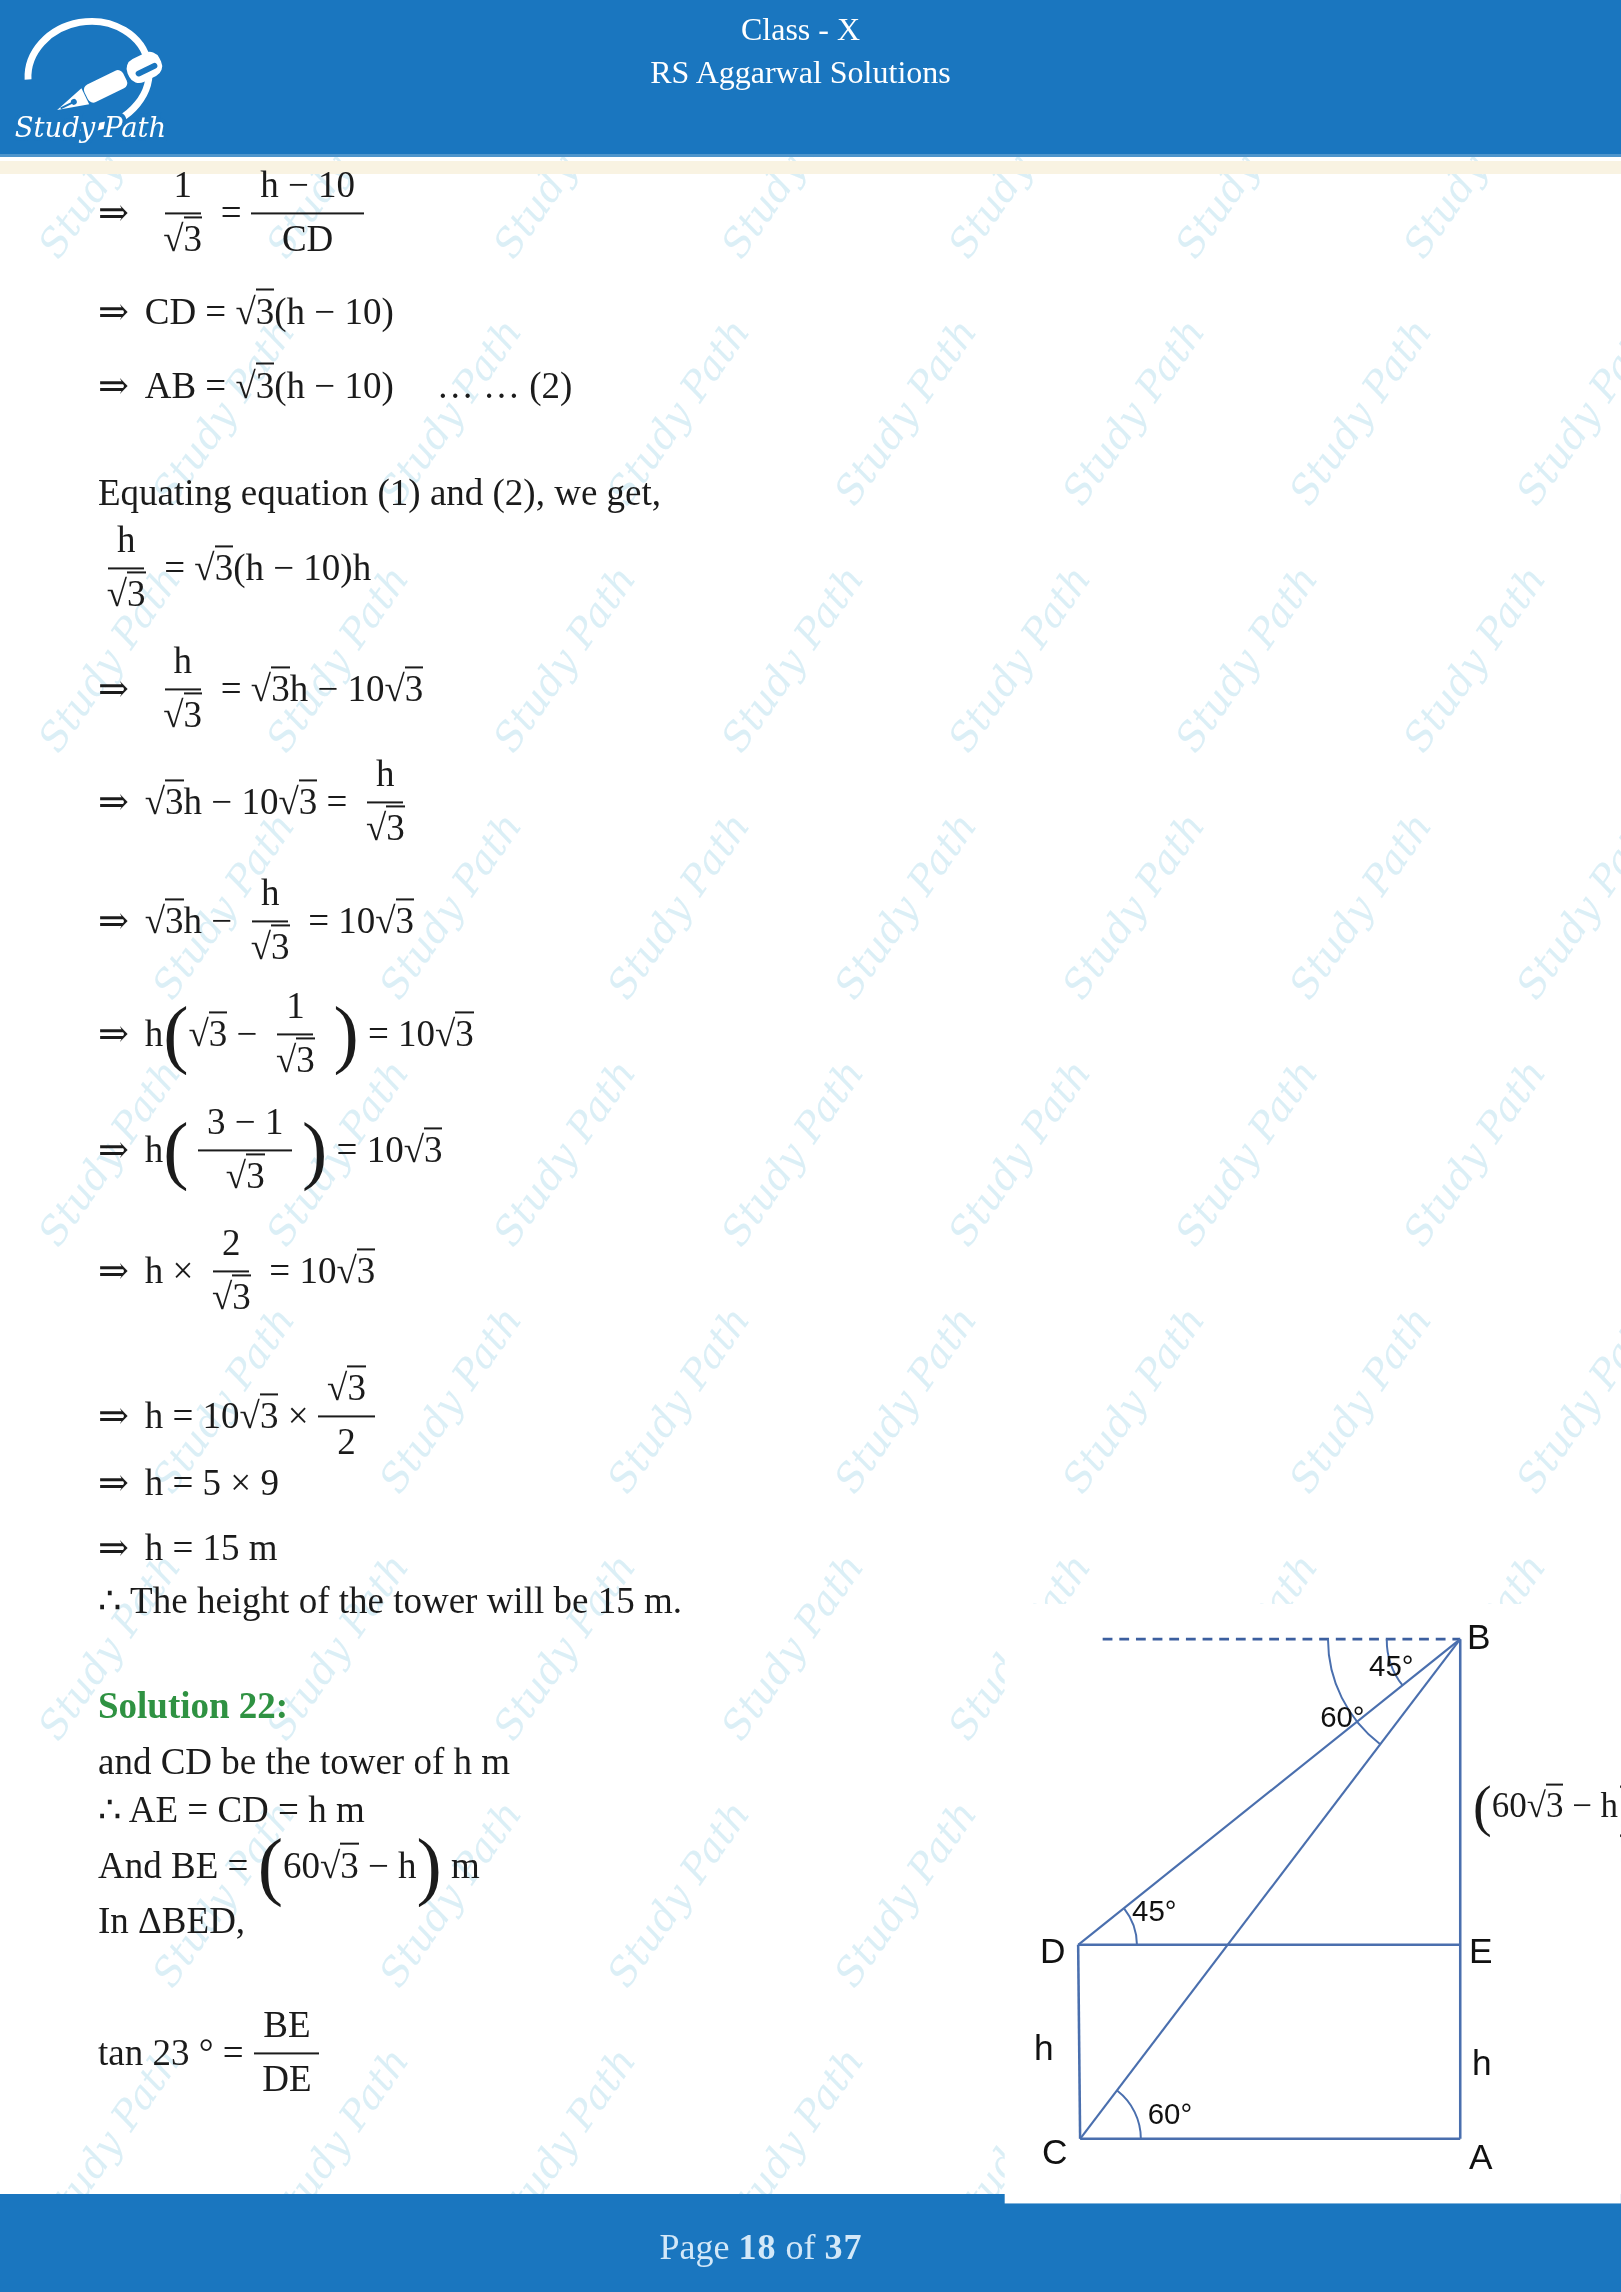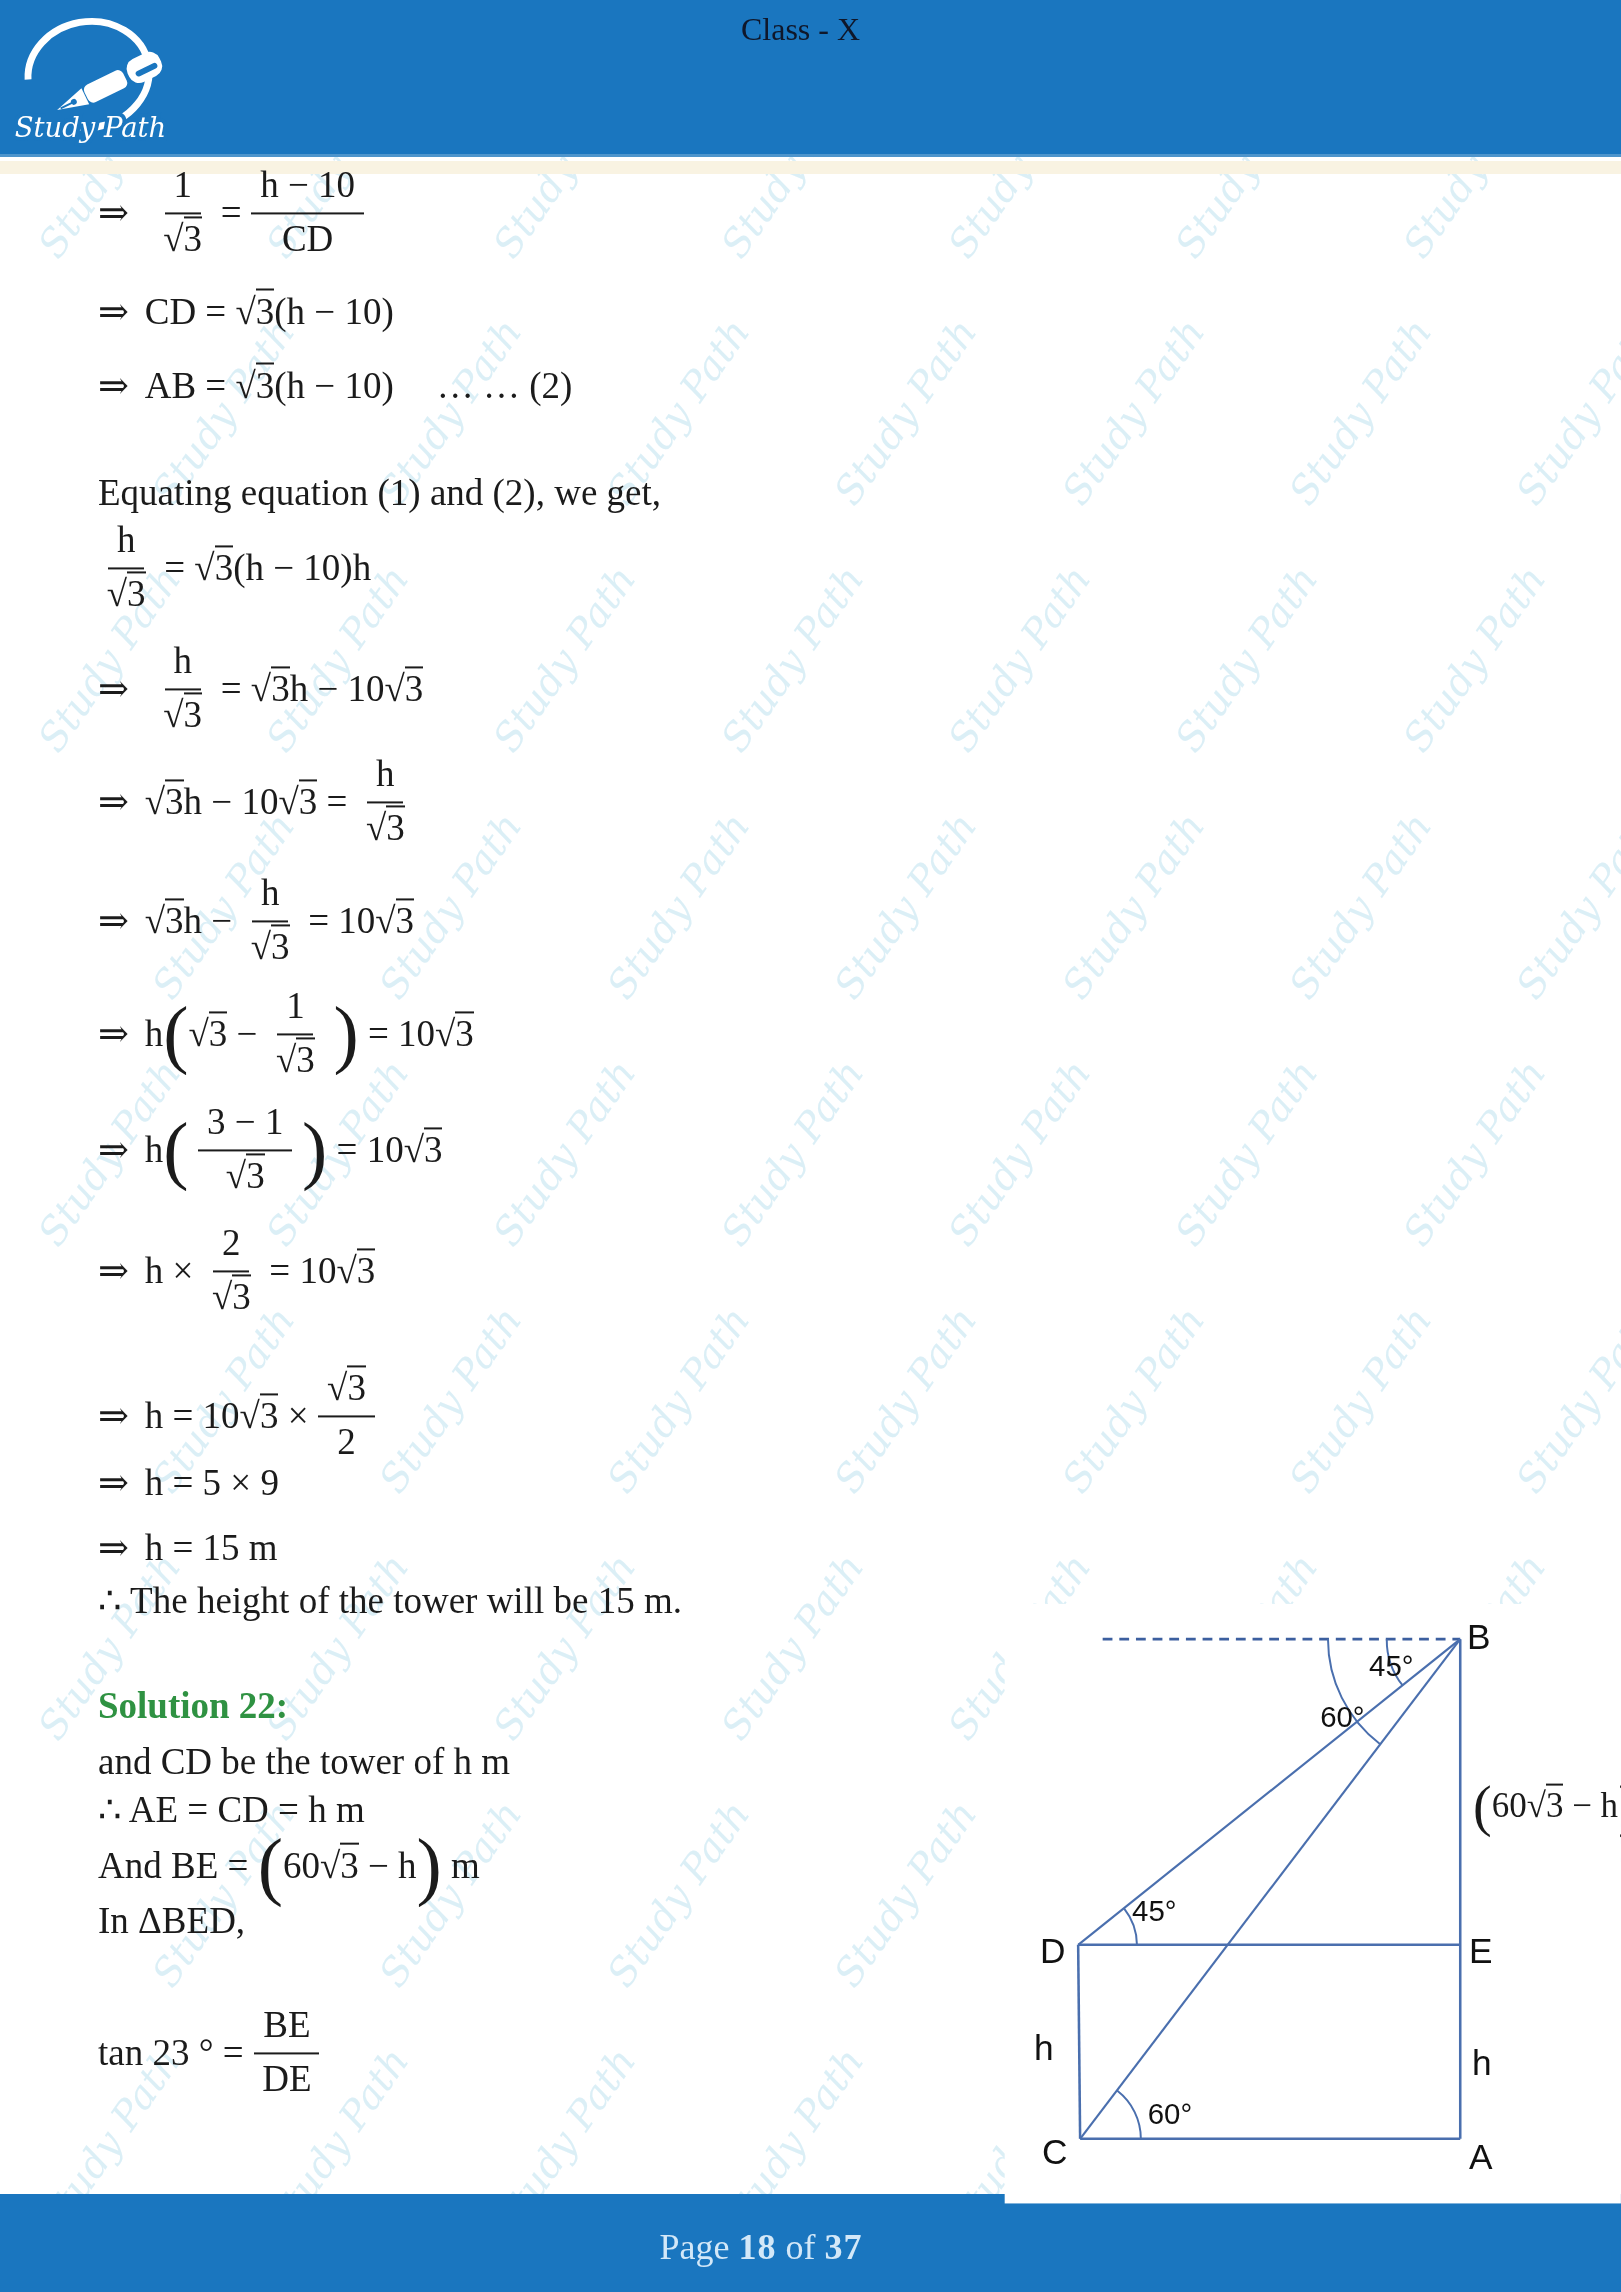--- a/index.html
+++ b/index.html
@@ -3,21 +3,21 @@
 <meta charset="utf-8">
 <style>
   *{margin:0;padding:0;box-sizing:border-box;}
   html,body{background:#fff;}
   .page{position:relative;width:1621px;height:2293px;background:#fff;overflow:hidden;
         font-family:"Liberation Serif","DejaVu Serif",serif;color:#1b1b1b;}
   
   .header{position:absolute;top:0;left:0;width:100%;height:157px;background:var(--header-blue,#1a76bf);
           border-bottom:3.9px solid #4e95cc;z-index:3;}
   .header-text{position:absolute;top:7.8px;left:186px;right:206px;text-align:center;
-               color:#0f172a;font-size:32px;line-height:43px;}
+               color:#ffffff;font-size:32px;line-height:43px;}
   .logo{position:absolute;left:11.8px;top:5.9px;}
   .cream{position:absolute;top:161px;left:0;width:100%;height:12.7px;background:#f9f3e2;z-index:1;}
   
   .wm{position:absolute;transform:rotate(-55deg);transform-origin:left top;white-space:nowrap;
       font:italic 39px "DejaVu Serif",serif;color:var(--watermark,#bfe2f0);opacity:.55;z-index:1;pointer-events:none;}
   
   .row{position:absolute;left:98px;transform:translateY(-50%);display:flex;align-items:center;
        white-space:pre;font-size:37px;z-index:2;}
   .ar{margin-right:15.7px;}
   .fr{display:inline-flex;flex-direction:column;align-items:center;margin:0 9.8px;}
@@ -119,20 +119,21 @@
         <line x1="4" y1="9" x2="18" y2="9" stroke="#1a76bf" stroke-width="2"></line>
         <circle cx="19" cy="9" r="3" fill="#1a76bf"></circle>
         <rect x="33" y="-1" width="44" height="20" ry="6" fill="#ffffff"></rect>
         <rect x="81" y="-4" width="36" height="26" ry="11" fill="#ffffff"></rect>
         <rect x="88" y="9" width="24" height="6" ry="3" fill="#1a76bf"></rect>
       </g>
       <text x="80" y="134" text-anchor="middle" font-size="28" font-style="italic" font-family="DejaVu Serif, serif" fill="#ffffff" stroke="#1a76bf" stroke-width="8" paint-order="stroke">Study Path</text>
     </svg>
     <div class="header-text">
       <div>Class - X</div>
+      <div>RS Aggarwal Solutions</div>
     </div>
   </div>
   <div class="cream"></div>
 
   <div class="row" style="top:213px">
     <span class="ar">⇒</span>
     <span class="fr">
       <span class="nu m">1</span>
       <span class="de m">√<span class="ov">3</span></span>
     </span>

